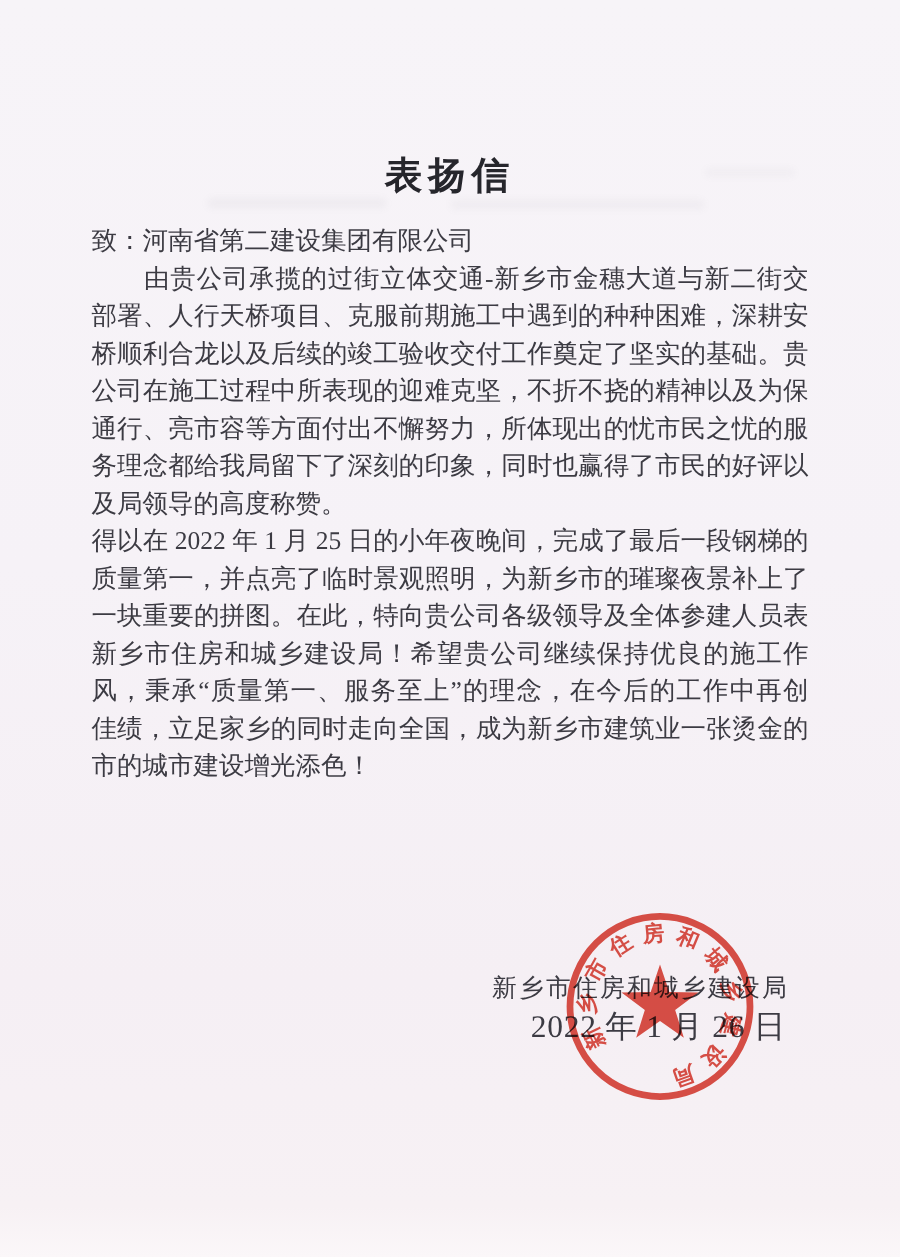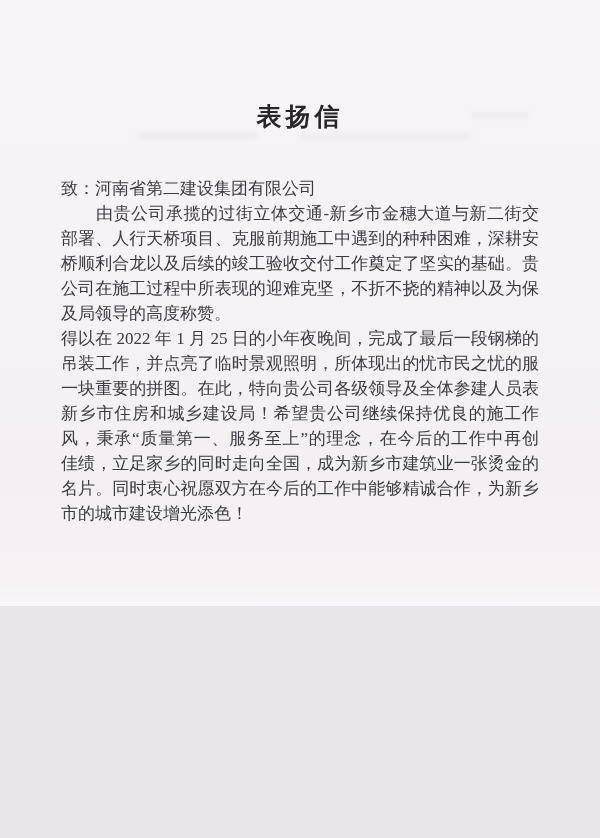--- a/index.html
+++ b/index.html
@@ -4,21 +4,21 @@
 <style>
   html, body {
     margin: 0;
     padding: 0;
     background: #e8e6ea;
     font-family: "Liberation Serif", "DejaVu Serif", serif;
   }
   .page {
     position: relative;
     width: 600px;
-    height: 606px;
+    height: 838px;
     margin: 0 auto;
     overflow: hidden;
     background: linear-gradient(180deg, #f7f4f8 0%, #f6f2f7 45%, #f5eff4 78%, #f7f1f4 96%, #fbf7f9 100%);
     color: #3c3b43;
     text-decoration: underline;
   }
   
   .smudge {
     position: absolute;
     border-radius: 4px;
@@ -40,21 +40,20 @@
     font-size: 25px;
     font-weight: bold;
     letter-spacing: 4px;
     color: #26262c;
   }
   .content {
     position: absolute;
     left: 61px;
     top: 148px;
     width: 478px;
-    margin-top: 28px;
   }
   .line {
     height: 25px;
     line-height: 25px;
     font-size: 17px;
     white-space: nowrap;
     color: #3c3b43;
   }
   .line.j {
     white-space: normal;
@@ -113,28 +112,29 @@
   <div class="smudge s3"></div>
 
   <h1 class="title">表扬信</h1>
 
   <div class="content">
     <div class="line e">致：河南省第二建设集团有限公司</div>
     <div class="line j">　　由贵公司承揽的过街立体交通-新乡市金穗大道与新二街交</div>
     <div class="line j">部署、人行天桥项目、克服前期施工中遇到的种种困难，深耕安</div>
     <div class="line j">桥顺利合龙以及后续的竣工验收交付工作奠定了坚实的基础。贵</div>
     <div class="line j">公司在施工过程中所表现的迎难克坚，不折不挠的精神以及为保</div>
+    <div class="line j">通行、亮市容等方面付出不懈努力，所体现出的忧市民之忧的服</div>
+    <div class="line j">务理念都给我局留下了深刻的印象，同时也赢得了市民的好评以</div>
     <div class="line e">及局领导的高度称赞。</div>
     <div class="line j">得以在 2022 年 1 月 25 日的小年夜晚间，完成了最后一段钢梯的</div>
-    <div class="line j">吊装工作，并点亮了临时景观照明，所体现出的忧市民之忧的服</div>
+    <div class="line j">质量第一，并点亮了临时景观照明，为新乡市的璀璨夜景补上了</div>
     <div class="line j">一块重要的拼图。在此，特向贵公司各级领导及全体参建人员表</div>
     <div class="line j">新乡市住房和城乡建设局！希望贵公司继续保持优良的施工作</div>
     <div class="line j">风，秉承“质量第一、服务至上”的理念，在今后的工作中再创</div>
     <div class="line j">佳绩，立足家乡的同时走向全国，成为新乡市建筑业一张烫金的</div>
-    <div class="line j">名片。同时衷心祝愿双方在今后的工作中能够精诚合作，为新乡</div>
     <div class="line e">市的城市建设增光添色！</div>
   </div>
 
   <div class="sig-org">新乡市住房和城乡建设局</div>
   <div class="sig-date">2022 年 1 月 26 日</div>
 
   <svg class="seal" viewBox="0 0 150 150" aria-hidden="true">
     <g>
       <circle class="ring" cx="75" cy="75" r="60"></circle>
       <path id="sealArc" d="M 39.0 100.2 A 44 44 0 1 1 78.8 118.8" fill="none"></path>

